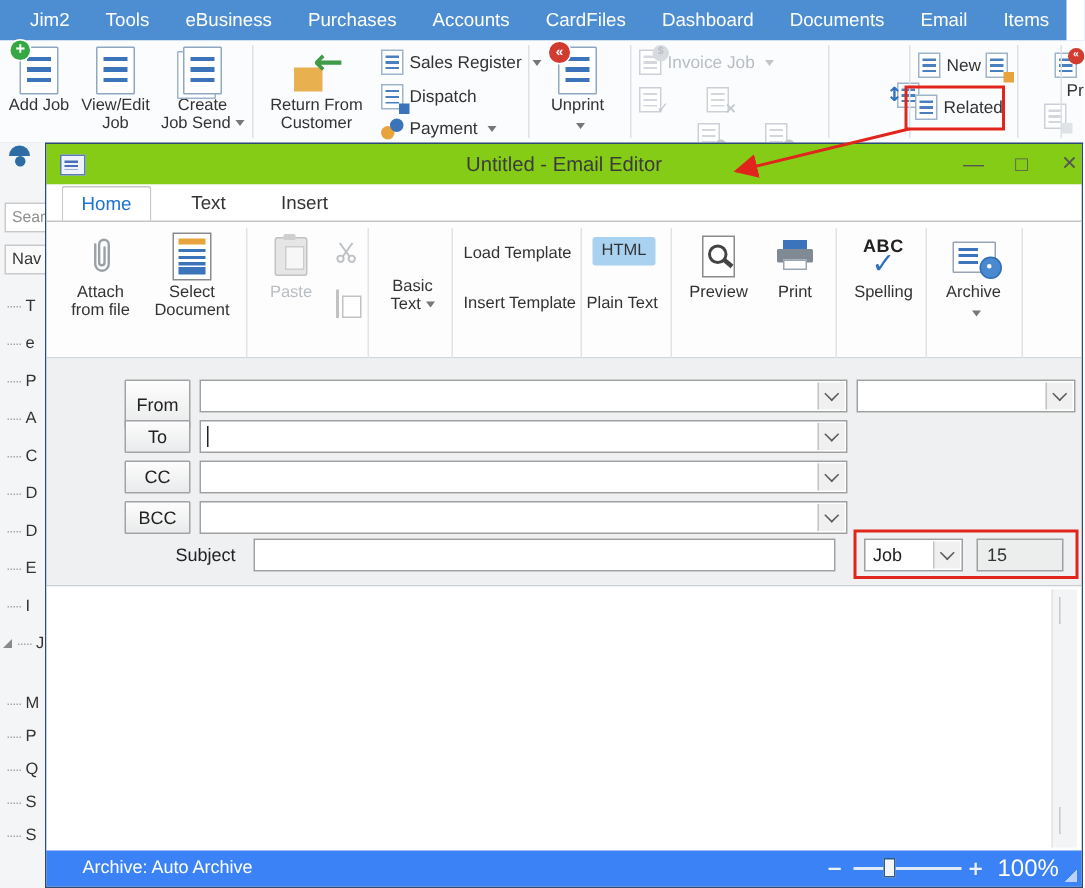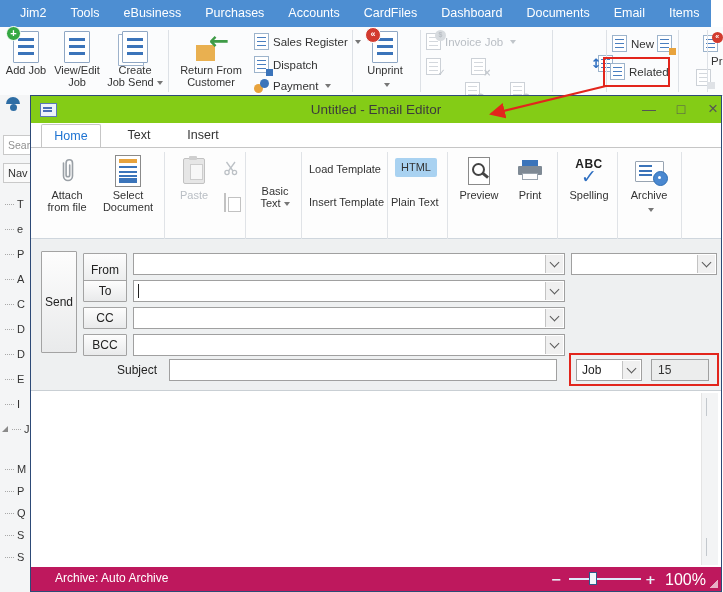--- a/index.html
+++ b/index.html
@@ -116,21 +116,21 @@
 
   
   .msgbody{left:0;top:295px;width:690px;height:176px;background:#fff}
   .vscroll{position:absolute;left:670px;top:297px;width:16px;height:172px;background:#f3f4f5;border-left:1px solid #e4e4e4}
   .vscroll .u{position:absolute;left:4px;top:5px}
   .vscroll .d{position:absolute;left:4px;bottom:9px}
   .chevsm{width:6px;height:6px;border-right:1.6px solid #c3c8cd;border-bottom:1.6px solid #c3c8cd;transform:rotate(45deg)}
   .chevsm.up{transform:rotate(-135deg);margin-top:3px}
 
   
-  .statusbar{left:0;top:471px;width:690px;height:24px;background:#be185d;color:#fff}
+  .statusbar{left:0;top:471px;width:690px;height:24px;background:#3b82f6;color:#fff}
   .stext{position:absolute;left:24px;top:4px;font-size:12px;color:#fff}
   .zminus::before{content:'−';font:bold 13px/16px "DejaVu Sans",sans-serif;color:#eaf2fb}
   .zplus::before{content:'+';font:bold 13px/16px "DejaVu Sans",sans-serif;color:#eaf2fb}
   .ztrack{position:absolute;left:538px;top:11px;width:72px;height:2px;background:#dfeafa}
   .zthumb{position:absolute;left:558px;top:5px;width:8px;height:13px;background:#f2f6fb;border:1px solid #2c5a8c;box-sizing:border-box}
   .zpct{position:absolute;left:634px;top:4px;font-size:16px;color:#fff}
   .grip{position:absolute;right:3px;bottom:3px;width:9px;height:9px;background:linear-gradient(135deg,transparent 55%,rgba(255,255,255,.65) 55%)}
 
   
   .svggray{stroke:#9aa0a6;fill:none;stroke-width:1.6;stroke-linecap:round}
@@ -467,21 +467,20 @@
       <div class="glabel" style="left:8px;width:120px">Email</div>
       <div class="glabel" style="left:138px;width:74px">Clipboard</div>
       <div class="glabel" style="left:272px;width:82px">Template</div>
       <div class="glabel" style="left:358px;width:56px">Format</div>
       <div class="glabel" style="left:418px;width:106px">Print</div>
       <div class="glabel" style="left:532px;width:52px">Spell</div>
       <div class="glabel" style="left:590px;width:54px">Archi...</div>
     </div>
 
     <div class="abs formarea">
-      <div class="fbtn" style="left:10px;top:12px;width:36px;height:102px">Send</div>
 
       <div class="fbtn" style="left:52px;top:14px;width:44px;height:33px">From</div>
       <div class="combo" style="left:102px;top:14px;width:432px;height:22px">
         <span class="cbtn">
             <span class="chev"></span>
           </span>
       </div>
       <div class="combo" style="left:540px;top:14px;width:146px;height:22px">
         <span class="cbtn">
             <span class="chev"></span>

